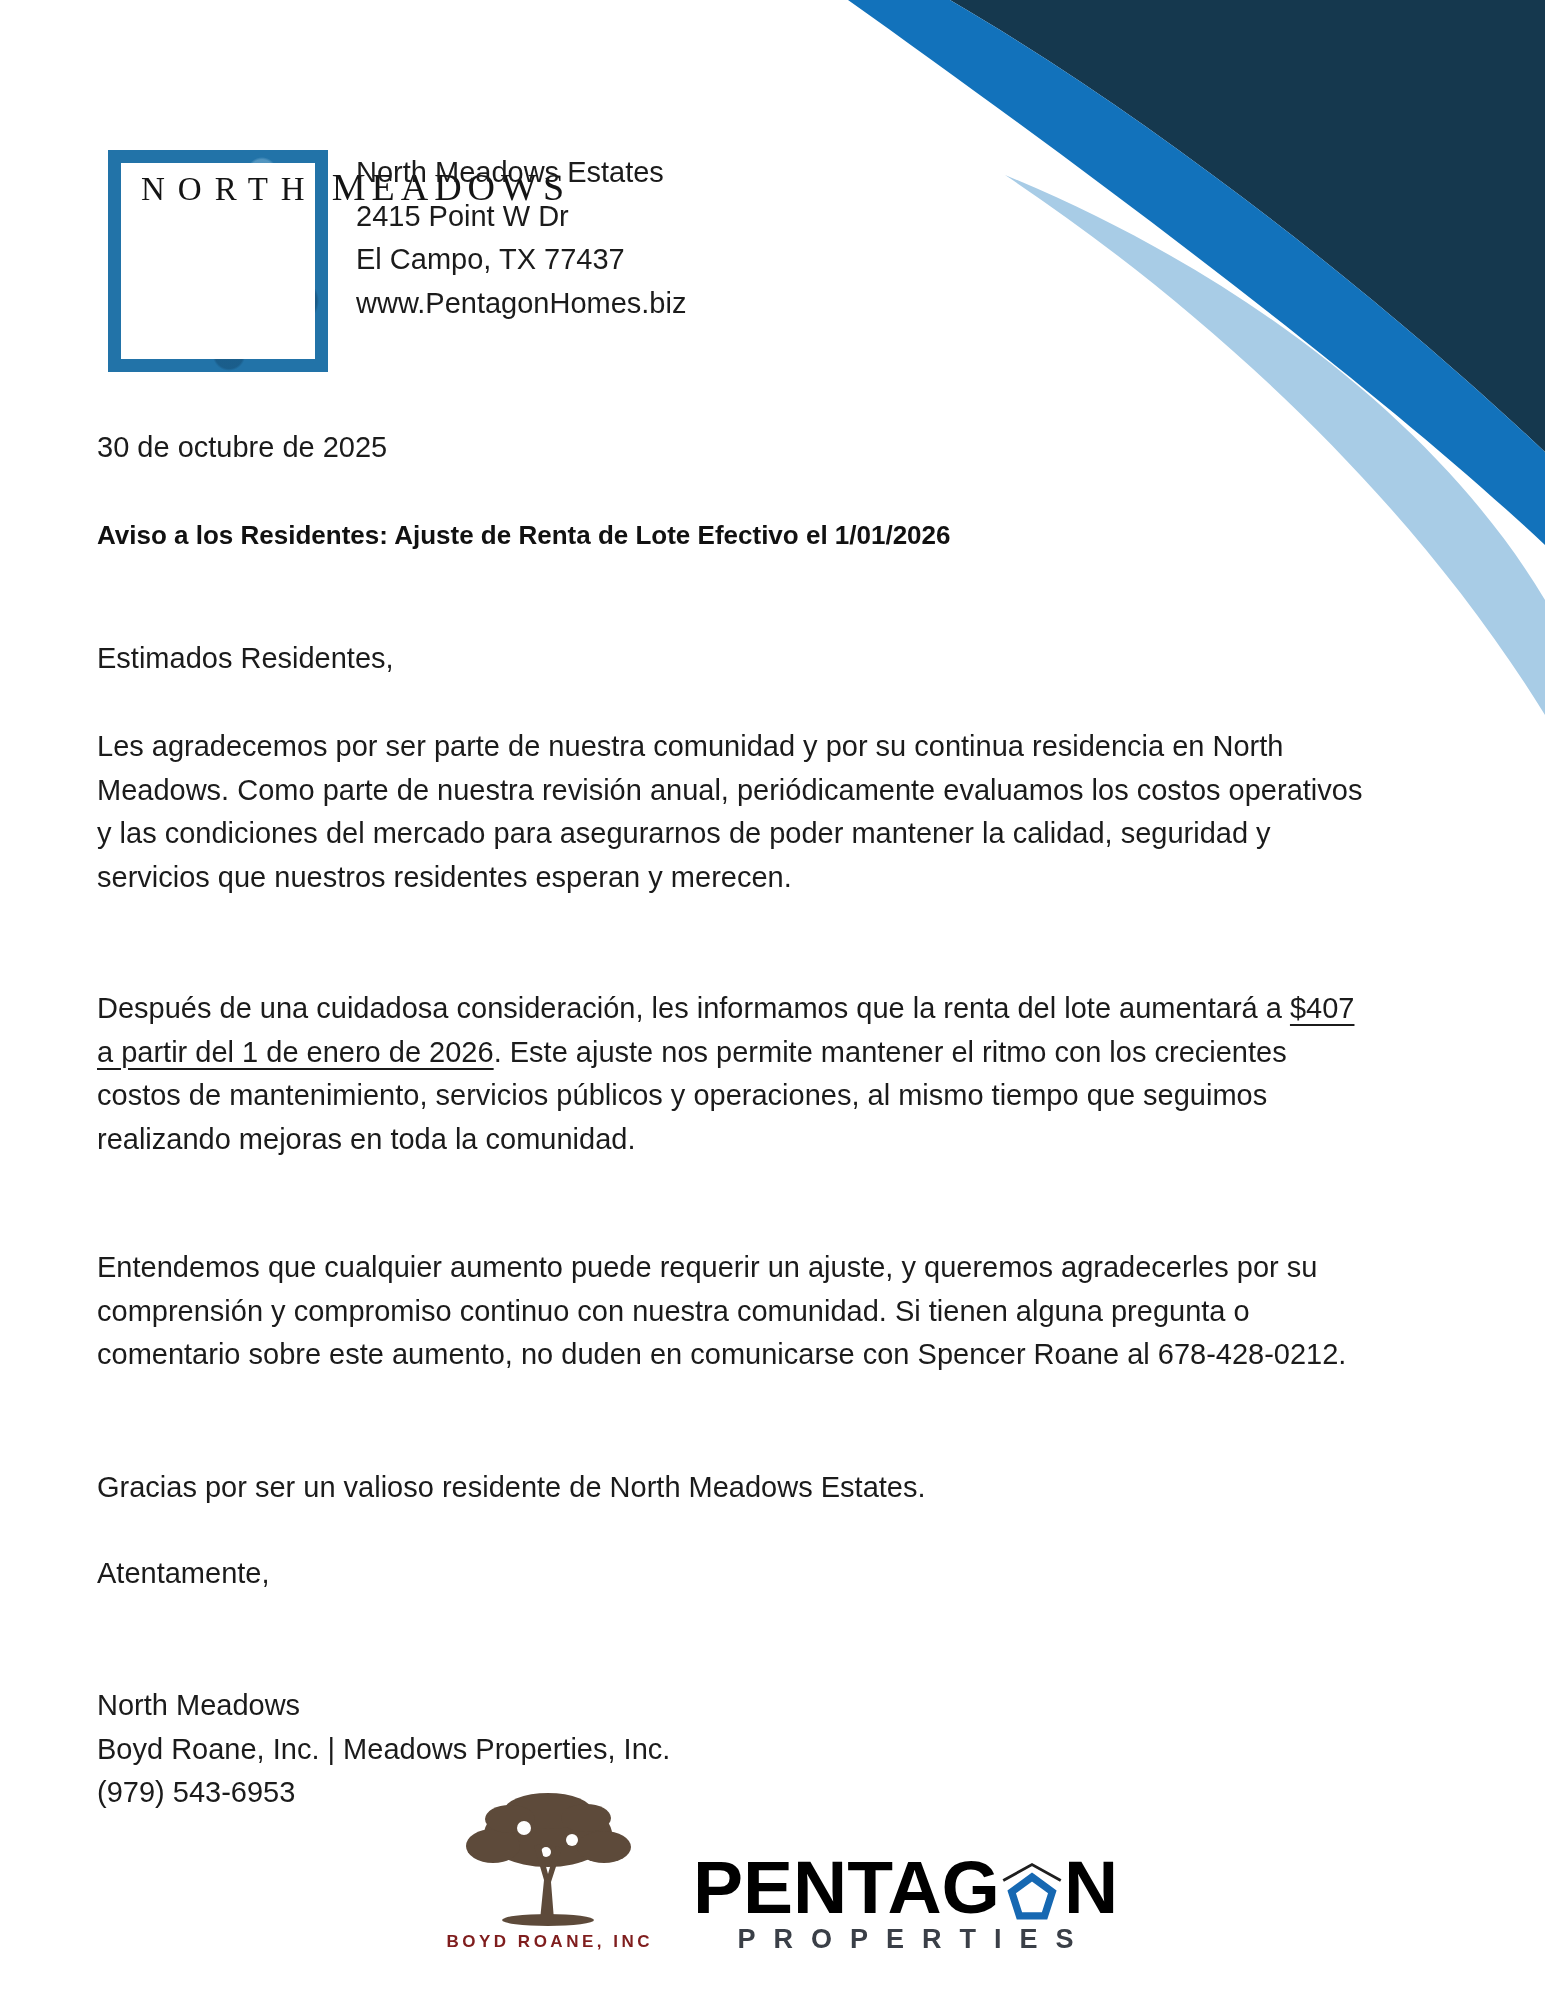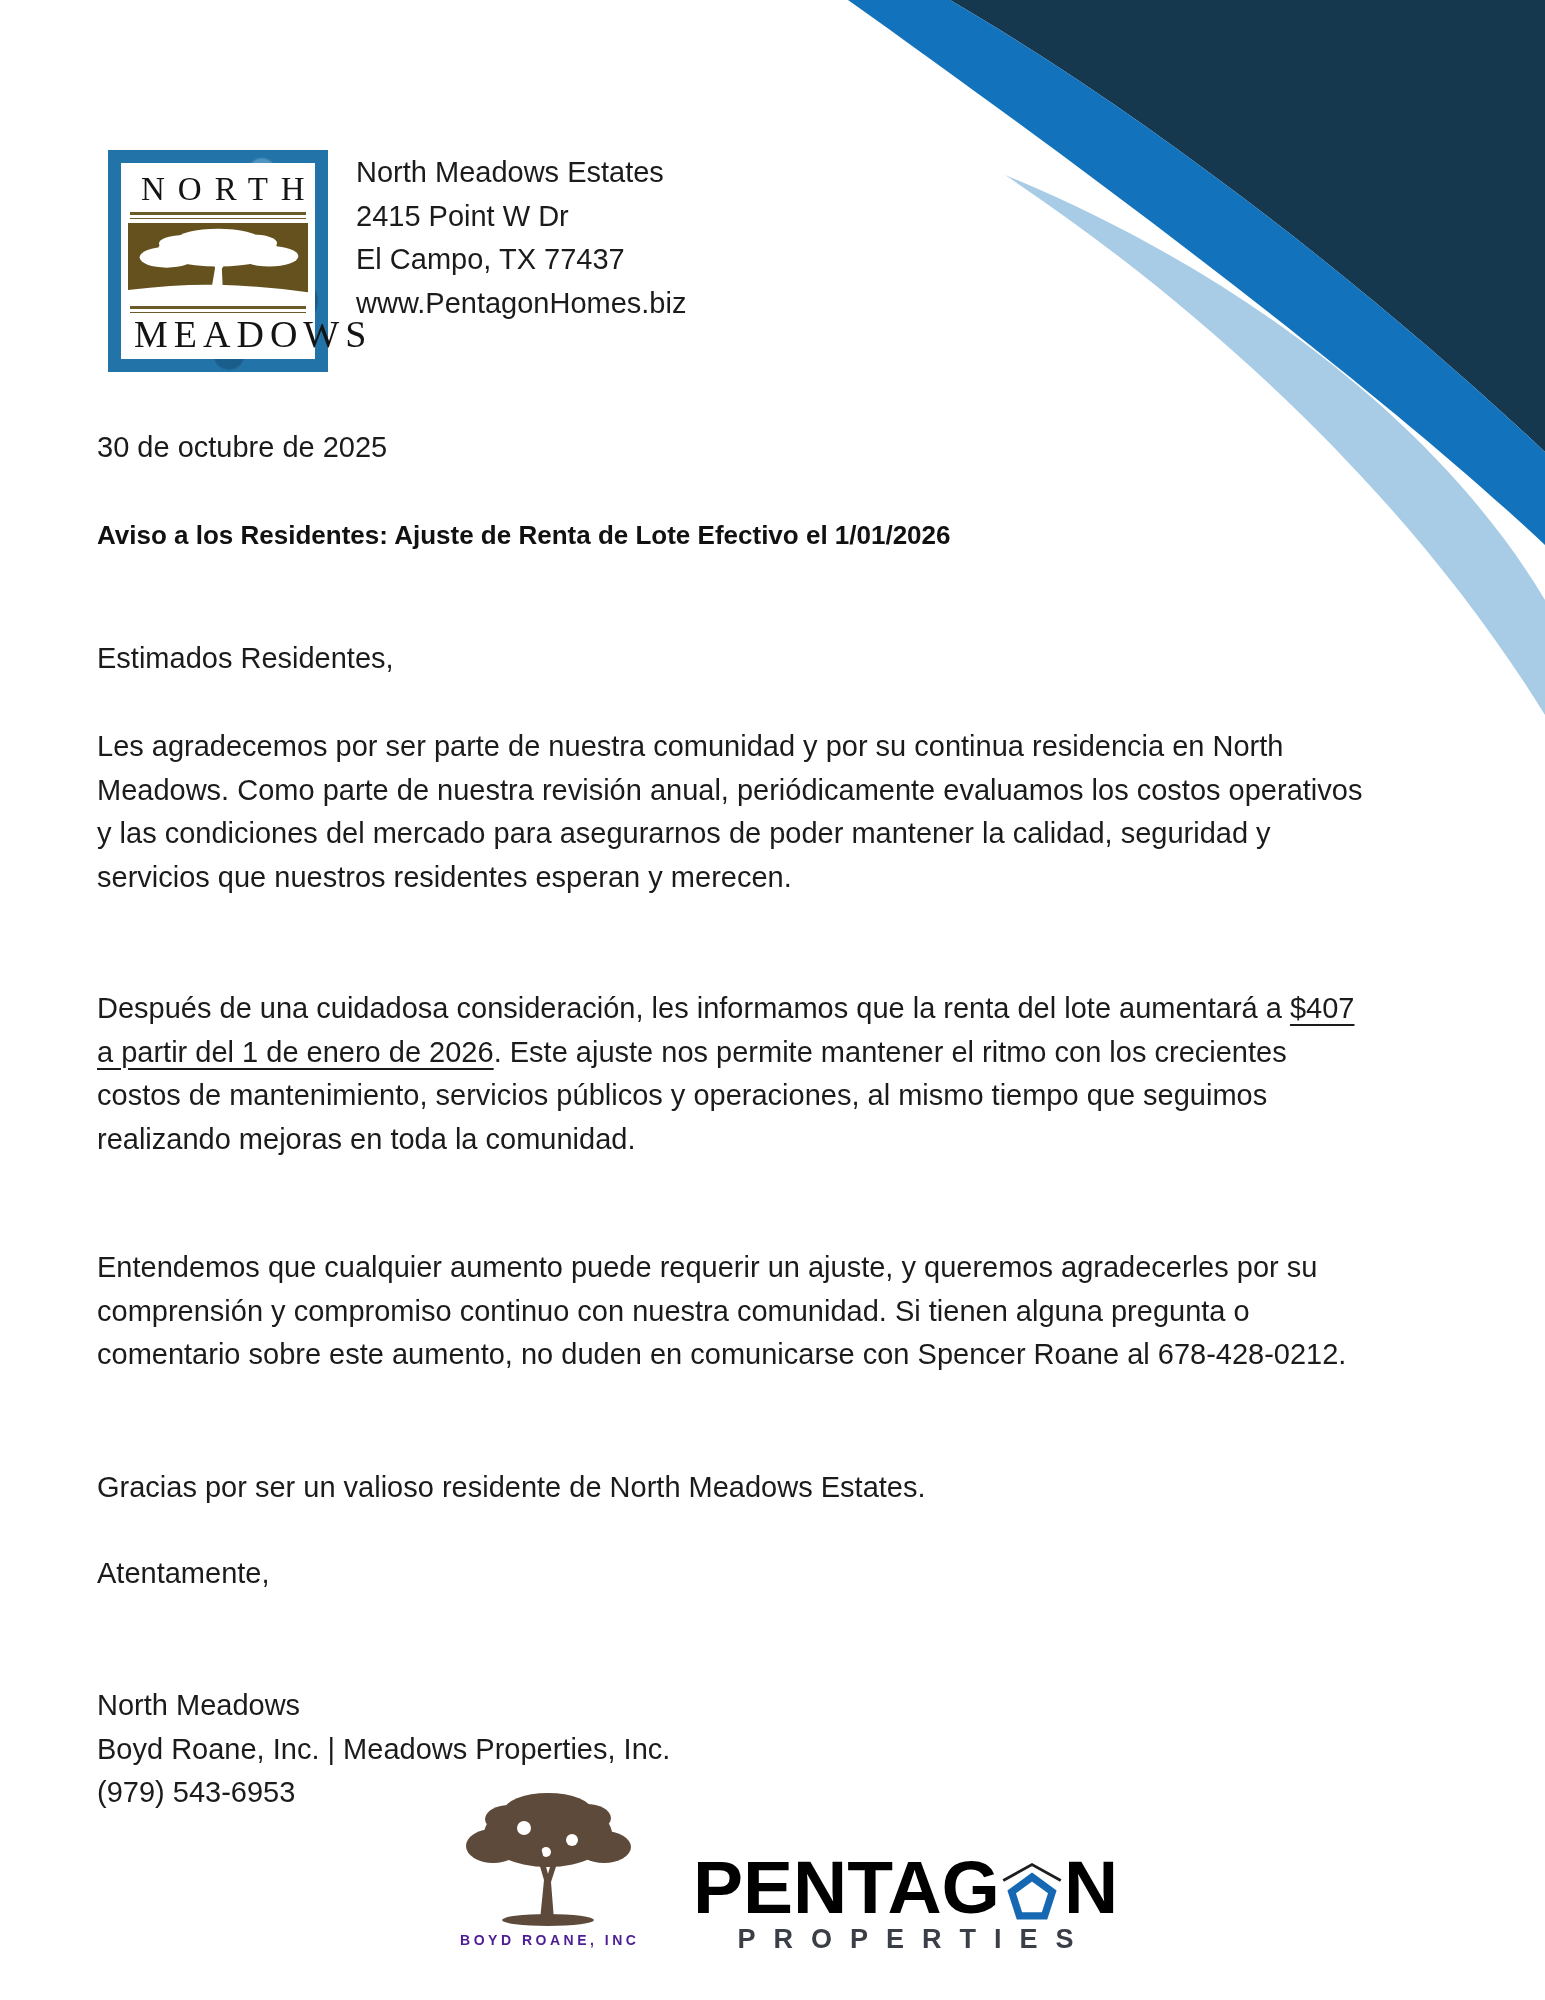--- a/index.html
+++ b/index.html
@@ -21,21 +21,21 @@
     background-color:#2273a8;
     background-image:
       radial-gradient(circle at 18% 28%, rgba(12,54,86,.45) 0 7%, transparent 8%),
       radial-gradient(circle at 85% 68%, rgba(12,54,86,.40) 0 9%, transparent 10%),
       radial-gradient(circle at 55% 92%, rgba(12,54,86,.35) 0 6%, transparent 7%),
       radial-gradient(circle at 70% 10%, rgba(140,190,220,.45) 0 5%, transparent 6%);
     box-sizing:border-box;
   }
   .nm-inner{
     position:absolute;inset:13px;background:#ffffff;
-    display:flex;flex-direction:column;box-sizing:border-box;padding:5px 7px 6px 7px;
+    display:flex;flex-direction:row;box-sizing:border-box;padding:5px 7px 6px 7px;
   }
   .nm-word{
     font-family:"Liberation Serif", serif;color:#141414;text-align:center;
     white-space:nowrap;
   }
   .nm-north{font-size:33px;letter-spacing:13px;text-indent:13px;line-height:42px;}
   .nm-meadows{font-size:38px;letter-spacing:6px;text-indent:6px;line-height:38px;}
   .nm-rule{height:3px;border-top:3px solid #6b5a2a;border-bottom:1px solid #6b5a2a;margin:2px 2px;}
   .nm-tree{flex:1;width:100%;display:block;margin:2px 0;}
 
@@ -59,22 +59,22 @@
     text-underline-offset:6px;
   }
   .thanks{position:absolute;left:97px;top:1466px;}
   .closing{position:absolute;left:97px;top:1552px;}
   .sig{position:absolute;left:97px;top:1684px;font-size:29px;line-height:43.5px;color:#1b1b1b;}
 
   
   .boyd{position:absolute;left:438px;top:1784px;width:220px;text-align:center;}
   .boyd svg{display:block;margin:0 auto;}
   .boyd-label{
-    margin-top:3px;font-size:14px;letter-spacing:3.5px;text-indent:3.5px;
-    color:#4c1d95;font-weight:bold;white-space:nowrap;
+    margin-top:3px;font-size:17px;letter-spacing:3.5px;text-indent:3.5px;
+    color:#7f1d1d;font-weight:bold;white-space:nowrap;
   }
 
   
   .pentagon{position:absolute;left:693px;top:1850px;}
   .pent-row{display:flex;align-items:flex-end;height:70px;}
   .pent-word{
     font-size:75px;font-weight:bold;color:#000000;line-height:66px;
     letter-spacing:0px;font-family:"Liberation Sans", sans-serif;
   }
   .pent-o{display:block;margin:0 1px -6px 1px;}

